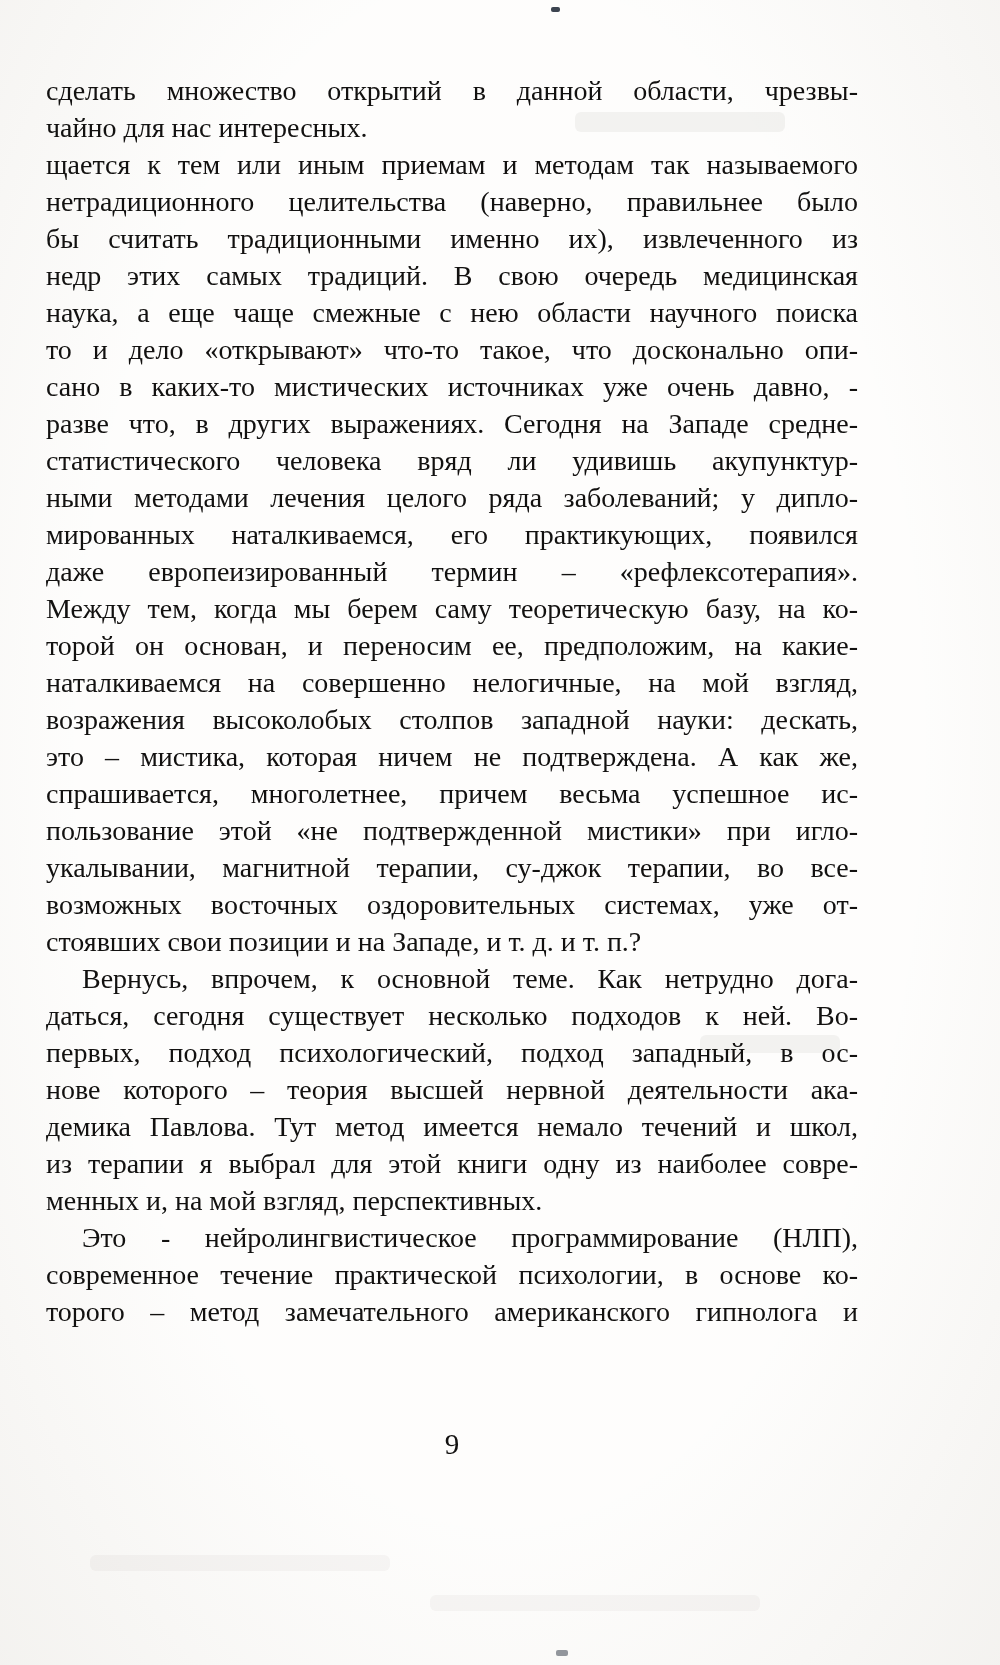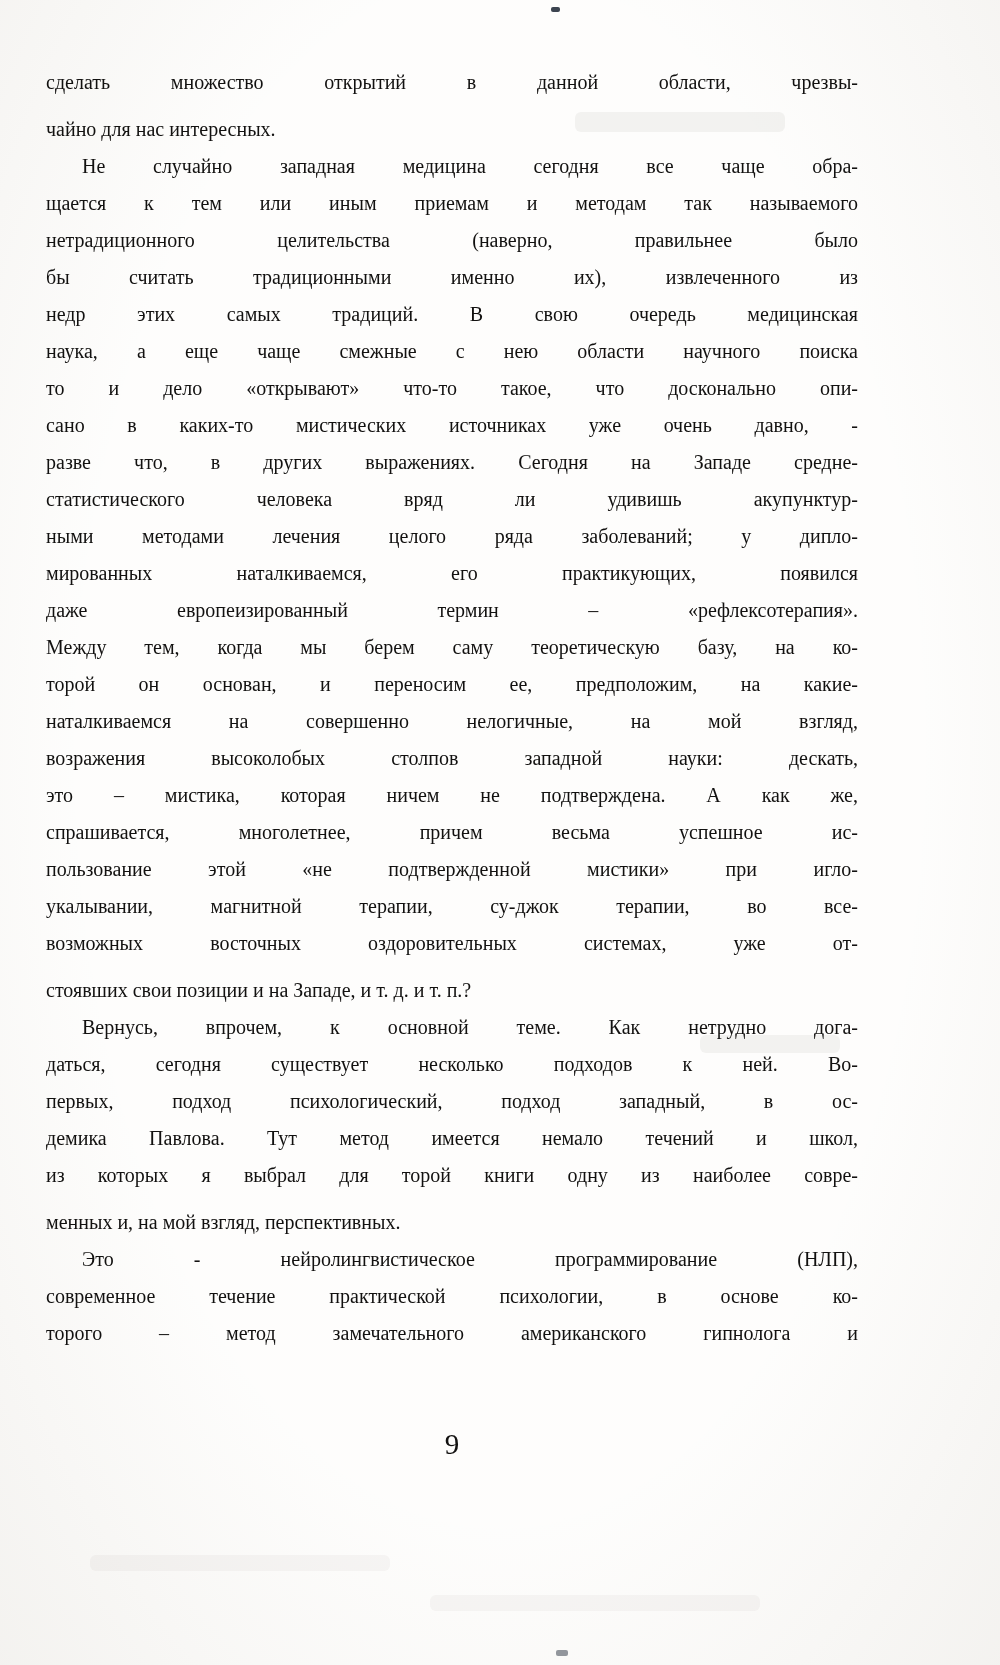--- a/index.html
+++ b/index.html
@@ -17,38 +17,37 @@
   .scan-page {
     position: absolute;
     inset: 0;
     background:
       radial-gradient(ellipse at 50% 45%, rgba(255,255,255,0.5) 60%, rgba(205,202,196,0.18) 100%),
       #fcfbf9;
   }
   .text-block {
     position: absolute;
     left: 46px;
-    top: 64px;
+    top: 72px;
     width: 812px;
     color: #121110;
-    font-size: 20px;
+    font-size: 28px;
     line-height: 37px;
   }
   .line {
     white-space: nowrap;
     text-align: justify;
     text-align-last: justify;
     height: 37px;
   }
   .line.indent {
     padding-left: 36px;
   }
   .line.last {
     text-align-last: left;
-    margin-top: 10px;
   }
   .page-number {
     position: absolute;
     left: 46px;
     top: 1428px;
     width: 812px;
     text-align: center;
     font-size: 29px;
     color: #121110;
   }
@@ -87,21 +86,20 @@
 <div class="scan-page">
   <span class="artifact mark-top"></span>
   <span class="artifact smudge smudge-a"></span>
   <span class="artifact smudge smudge-b"></span>
   <span class="artifact smudge smudge-c"></span>
   <span class="artifact smudge smudge-d"></span>
 
   <div class="text-block">
       <div class="line">сделать множество открытий в данной области, чрезвы-</div>
       <div class="line last">чайно для нас интересных.</div>
-      <div class="line indent">Не случайно западная медицина сегодня все чаще обра-</div>
       <div class="line">щается к тем или иным приемам и методам так называемого</div>
       <div class="line">нетрадиционного целительства (наверно, правильнее было</div>
       <div class="line">бы считать традиционными именно их), извлеченного из</div>
       <div class="line">недр этих самых традиций. В свою очередь медицинская</div>
       <div class="line">наука, а еще чаще смежные с нею области научного поиска</div>
       <div class="line">то и дело «открывают» что-то такое, что досконально опи-</div>
       <div class="line">сано в каких-то мистических источниках уже очень давно, -</div>
       <div class="line">разве что, в других выражениях. Сегодня на Западе средне-</div>
       <div class="line">статистического человека вряд ли удивишь акупунктур-</div>
       <div class="line">ными методами лечения целого ряда заболеваний; у дипло-</div>
@@ -113,22 +111,23 @@
       <div class="line">возражения высоколобых столпов западной науки: дескать,</div>
       <div class="line">это – мистика, которая ничем не подтверждена. А как же,</div>
       <div class="line">спрашивается, многолетнее, причем весьма успешное ис-</div>
       <div class="line">пользование этой «не подтвержденной мистики» при игло-</div>
       <div class="line">укалывании, магнитной терапии, су-джок терапии, во все-</div>
       <div class="line">возможных восточных оздоровительных системах, уже от-</div>
       <div class="line last">стоявших свои позиции и на Западе, и т. д. и т. п.?</div>
       <div class="line indent">Вернусь, впрочем, к основной теме. Как нетрудно дога-</div>
       <div class="line">даться, сегодня существует несколько подходов к ней. Во-</div>
       <div class="line">первых, подход психологический, подход западный, в ос-</div>
+      <div class="line">нове которого – теория высшей нервной деятельности ака-</div>
       <div class="line">демика Павлова. Тут метод имеется немало течений и школ,</div>
-      <div class="line">из которых я выбрал для торой книги одну из наиболее совре-</div>
+      <div class="line">из терапии я выбрал для этой книги одну из наиболее совре-</div>
       <div class="line last">менных и, на мой взгляд, перспективных.</div>
       <div class="line indent">Это - нейролингвистическое программирование (НЛП),</div>
       <div class="line">современное течение практической психологии, в основе ко-</div>
       <div class="line">торого – метод замечательного американского гипнолога и</div>
     </div>
 
   <div class="page-number">9</div>
 
   <span class="artifact mark-bottom"></span>
 </div>

